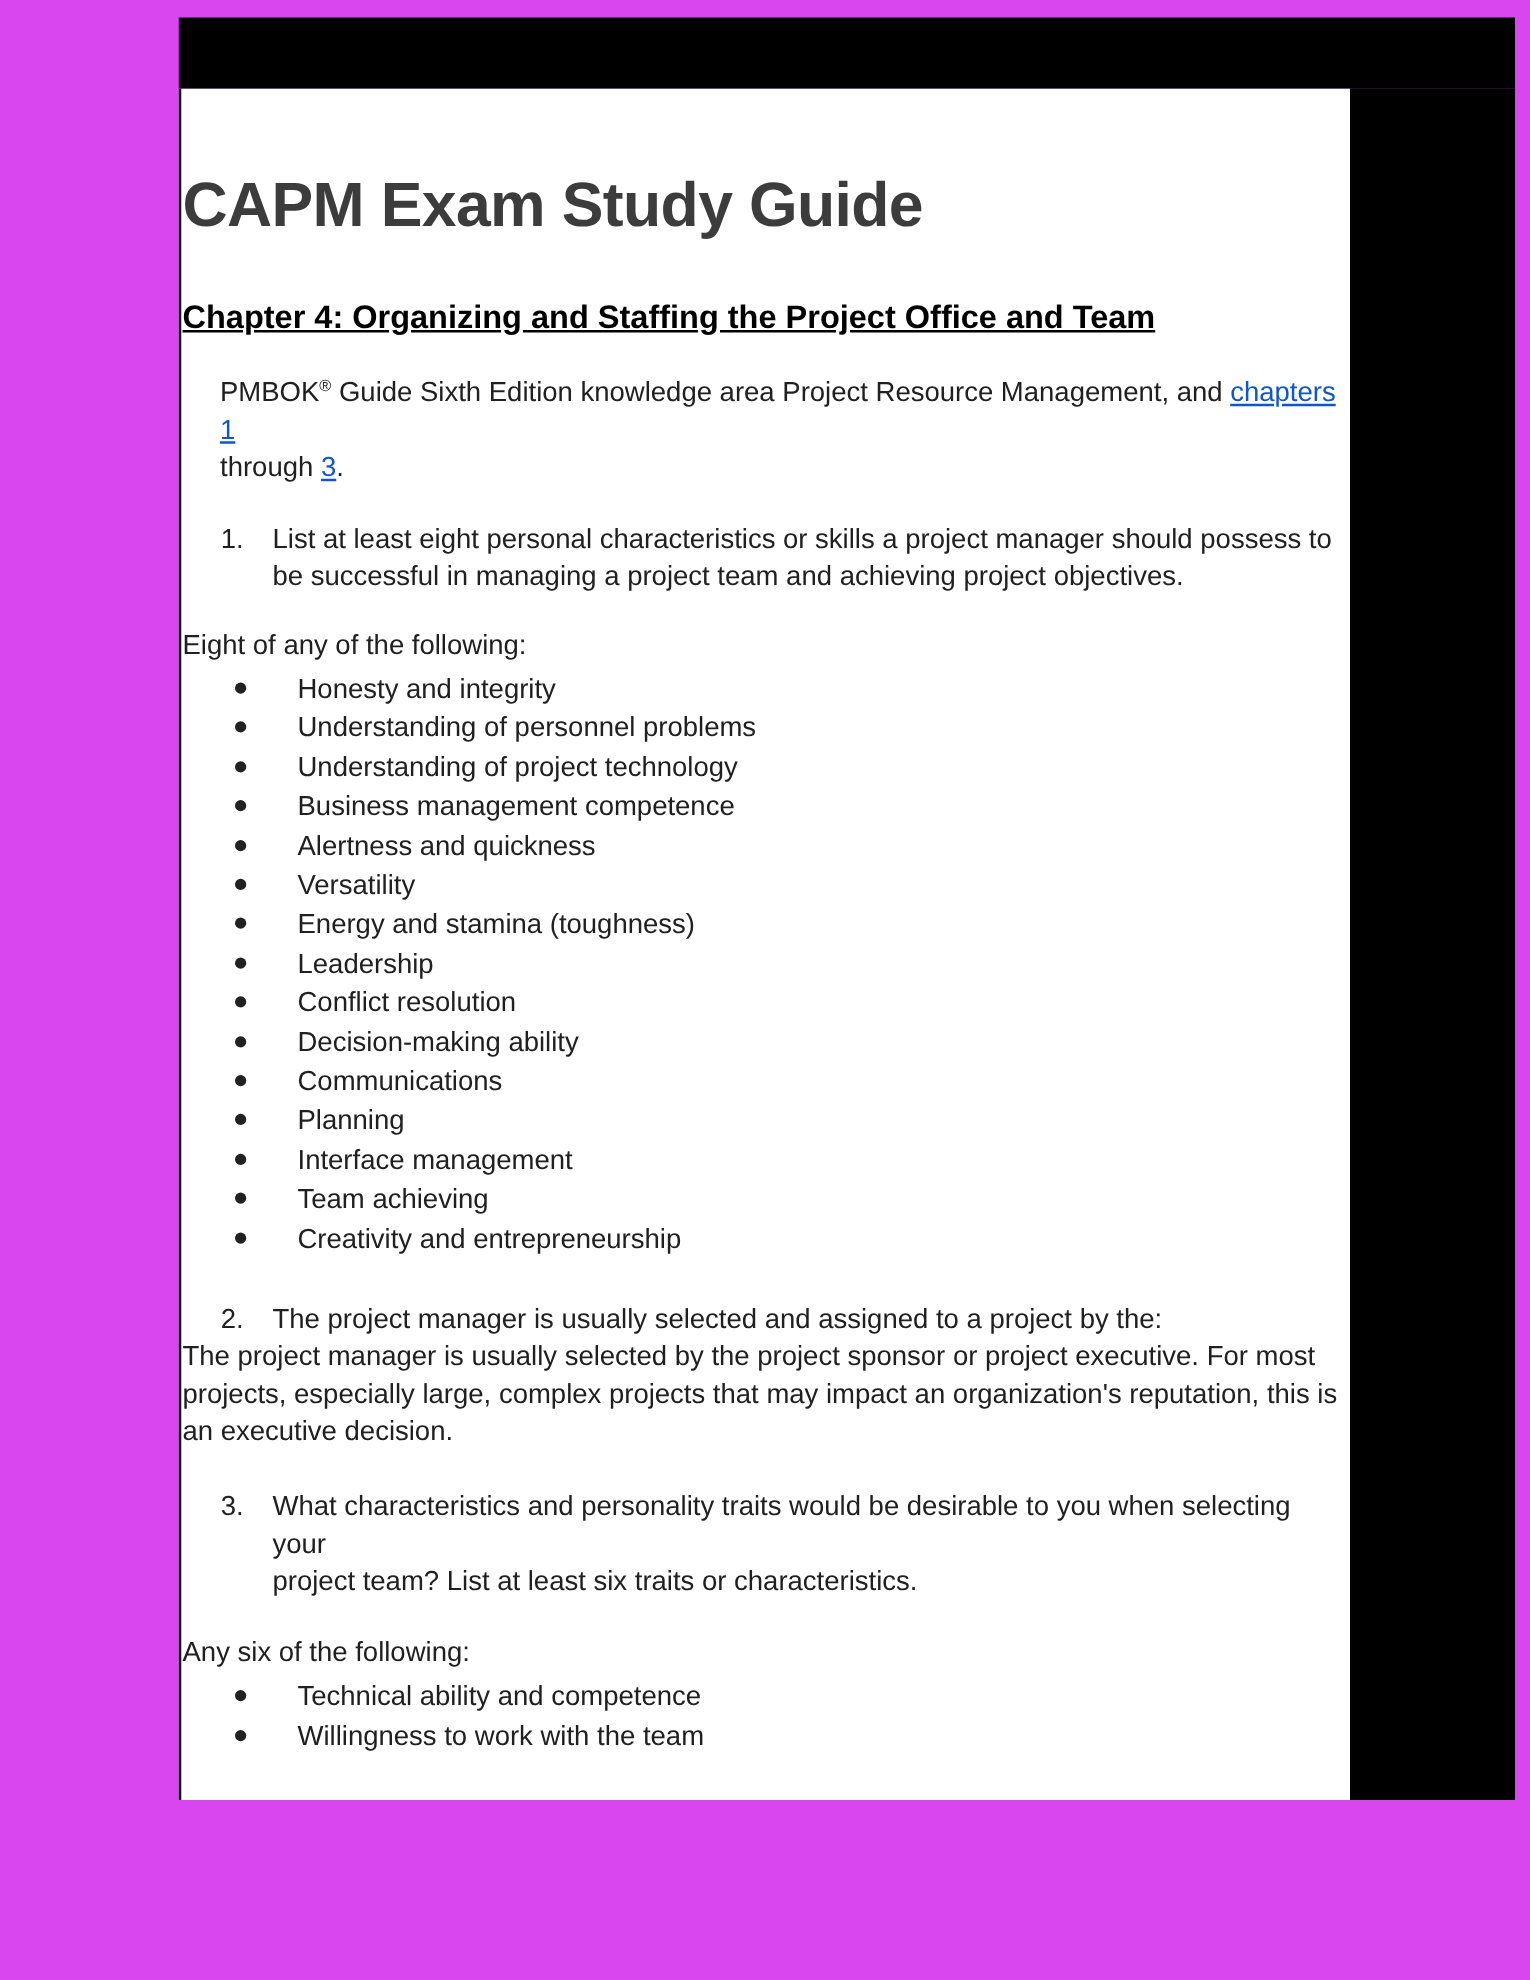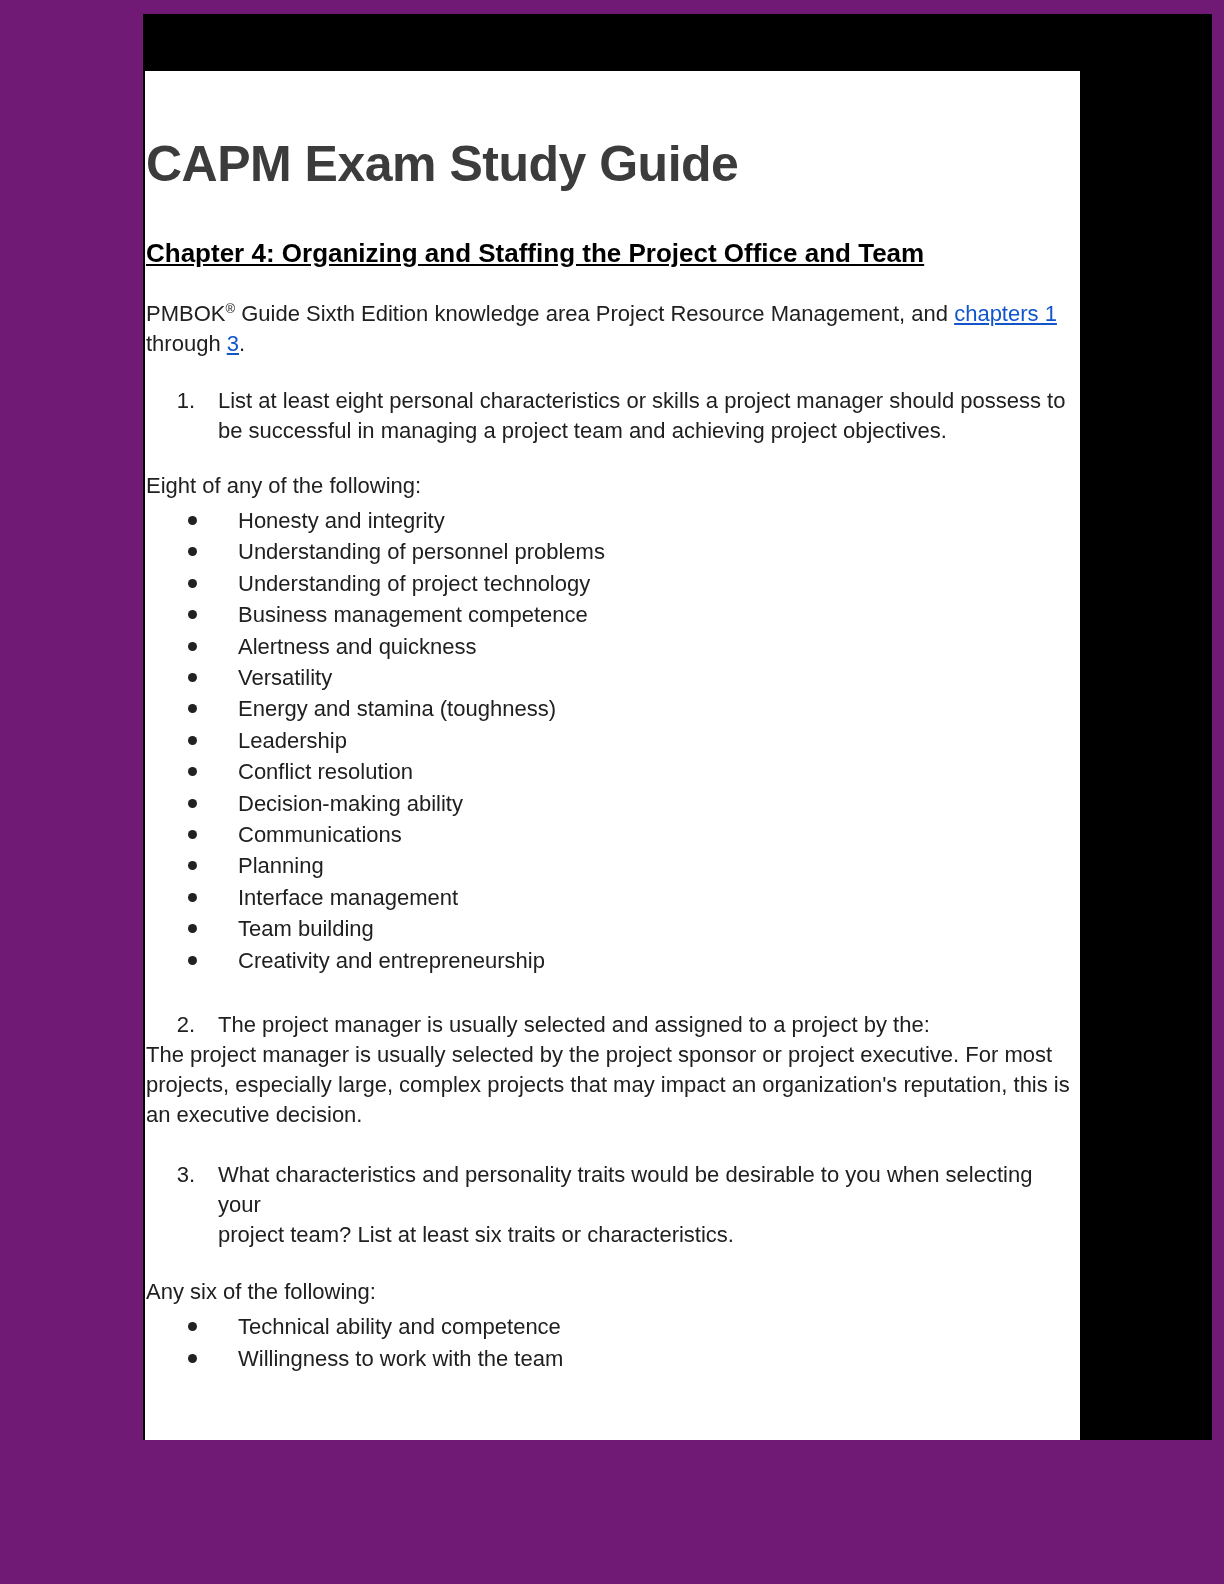--- a/index.html
+++ b/index.html
@@ -4,35 +4,35 @@
 <style>
   :root{
     --link:#1155cc;
     --title:#3c3c3c;
     --body:#202020;
   }
   *{margin:0;padding:0;box-sizing:border-box;}
   html,body{width:1224px;height:1584px;background:#ffffff;
     font-family:"Liberation Sans","DejaVu Sans",sans-serif;
     color:var(--body);font-size:22px;}
-  .page{position:relative;width:1224px;height:1584px;background:#701a75;overflow:hidden;}
+  .page{position:relative;width:1224px;height:1584px;background:#d946ef;overflow:hidden;}
 
   .top-bar{position:absolute;left:143px;top:14px;width:1069px;height:57px;background:#000;}
   .right-bar{position:absolute;left:1080px;top:71px;width:132px;height:1369px;background:#000;}
 
   .content{position:absolute;left:143px;top:71px;width:937px;height:1369px;
     background:#fff;border-left:2px solid #000;display:flow-root;padding-left:1px;}
 
   .doc-title{margin:64px 0 0 0;font-size:50px;line-height:58px;font-weight:bold;
     color:var(--title);letter-spacing:-0.5px;}
 
   .chapter-heading{margin-top:45px;font-size:26px;line-height:30px;font-weight:bold;
     color:#000;text-decoration:underline;}
 
-  .intro{margin-top:31px;}
+  .intro{margin-top:31px;padding-left:30px;}
   .intro .line{line-height:30px;}
 
   a.doclink{color:var(--link);text-decoration:underline;cursor:pointer;}
 
   sup{font-size:13px;line-height:0;vertical-align:super;}
 
   .q-item{display:flex;line-height:30px;}
   .q-item.q1{margin-top:27px;}
   .q-item.q2{margin-top:34px;}
   .q-item.q3{margin-top:30px;}
@@ -83,21 +83,21 @@
         <li>Business management competence</li>
         <li>Alertness and quickness</li>
         <li>Versatility</li>
         <li>Energy and stamina (toughness)</li>
         <li>Leadership</li>
         <li>Conflict resolution</li>
         <li>Decision-making ability</li>
         <li>Communications</li>
         <li>Planning</li>
         <li>Interface management</li>
-        <li>Team building</li>
+        <li>Team achieving</li>
         <li>Creativity and entrepreneurship</li>
       </ul>
 
     <div class="q-item q2">
       <div class="q-num">2.</div>
       <div class="q-text">The project manager is usually selected and assigned to a project by the:</div>
     </div>
 
     <div class="answer-para">The project manager is usually selected by the project sponsor or project executive. For most
 projects, especially large, complex projects that may impact an organization's reputation, this is

